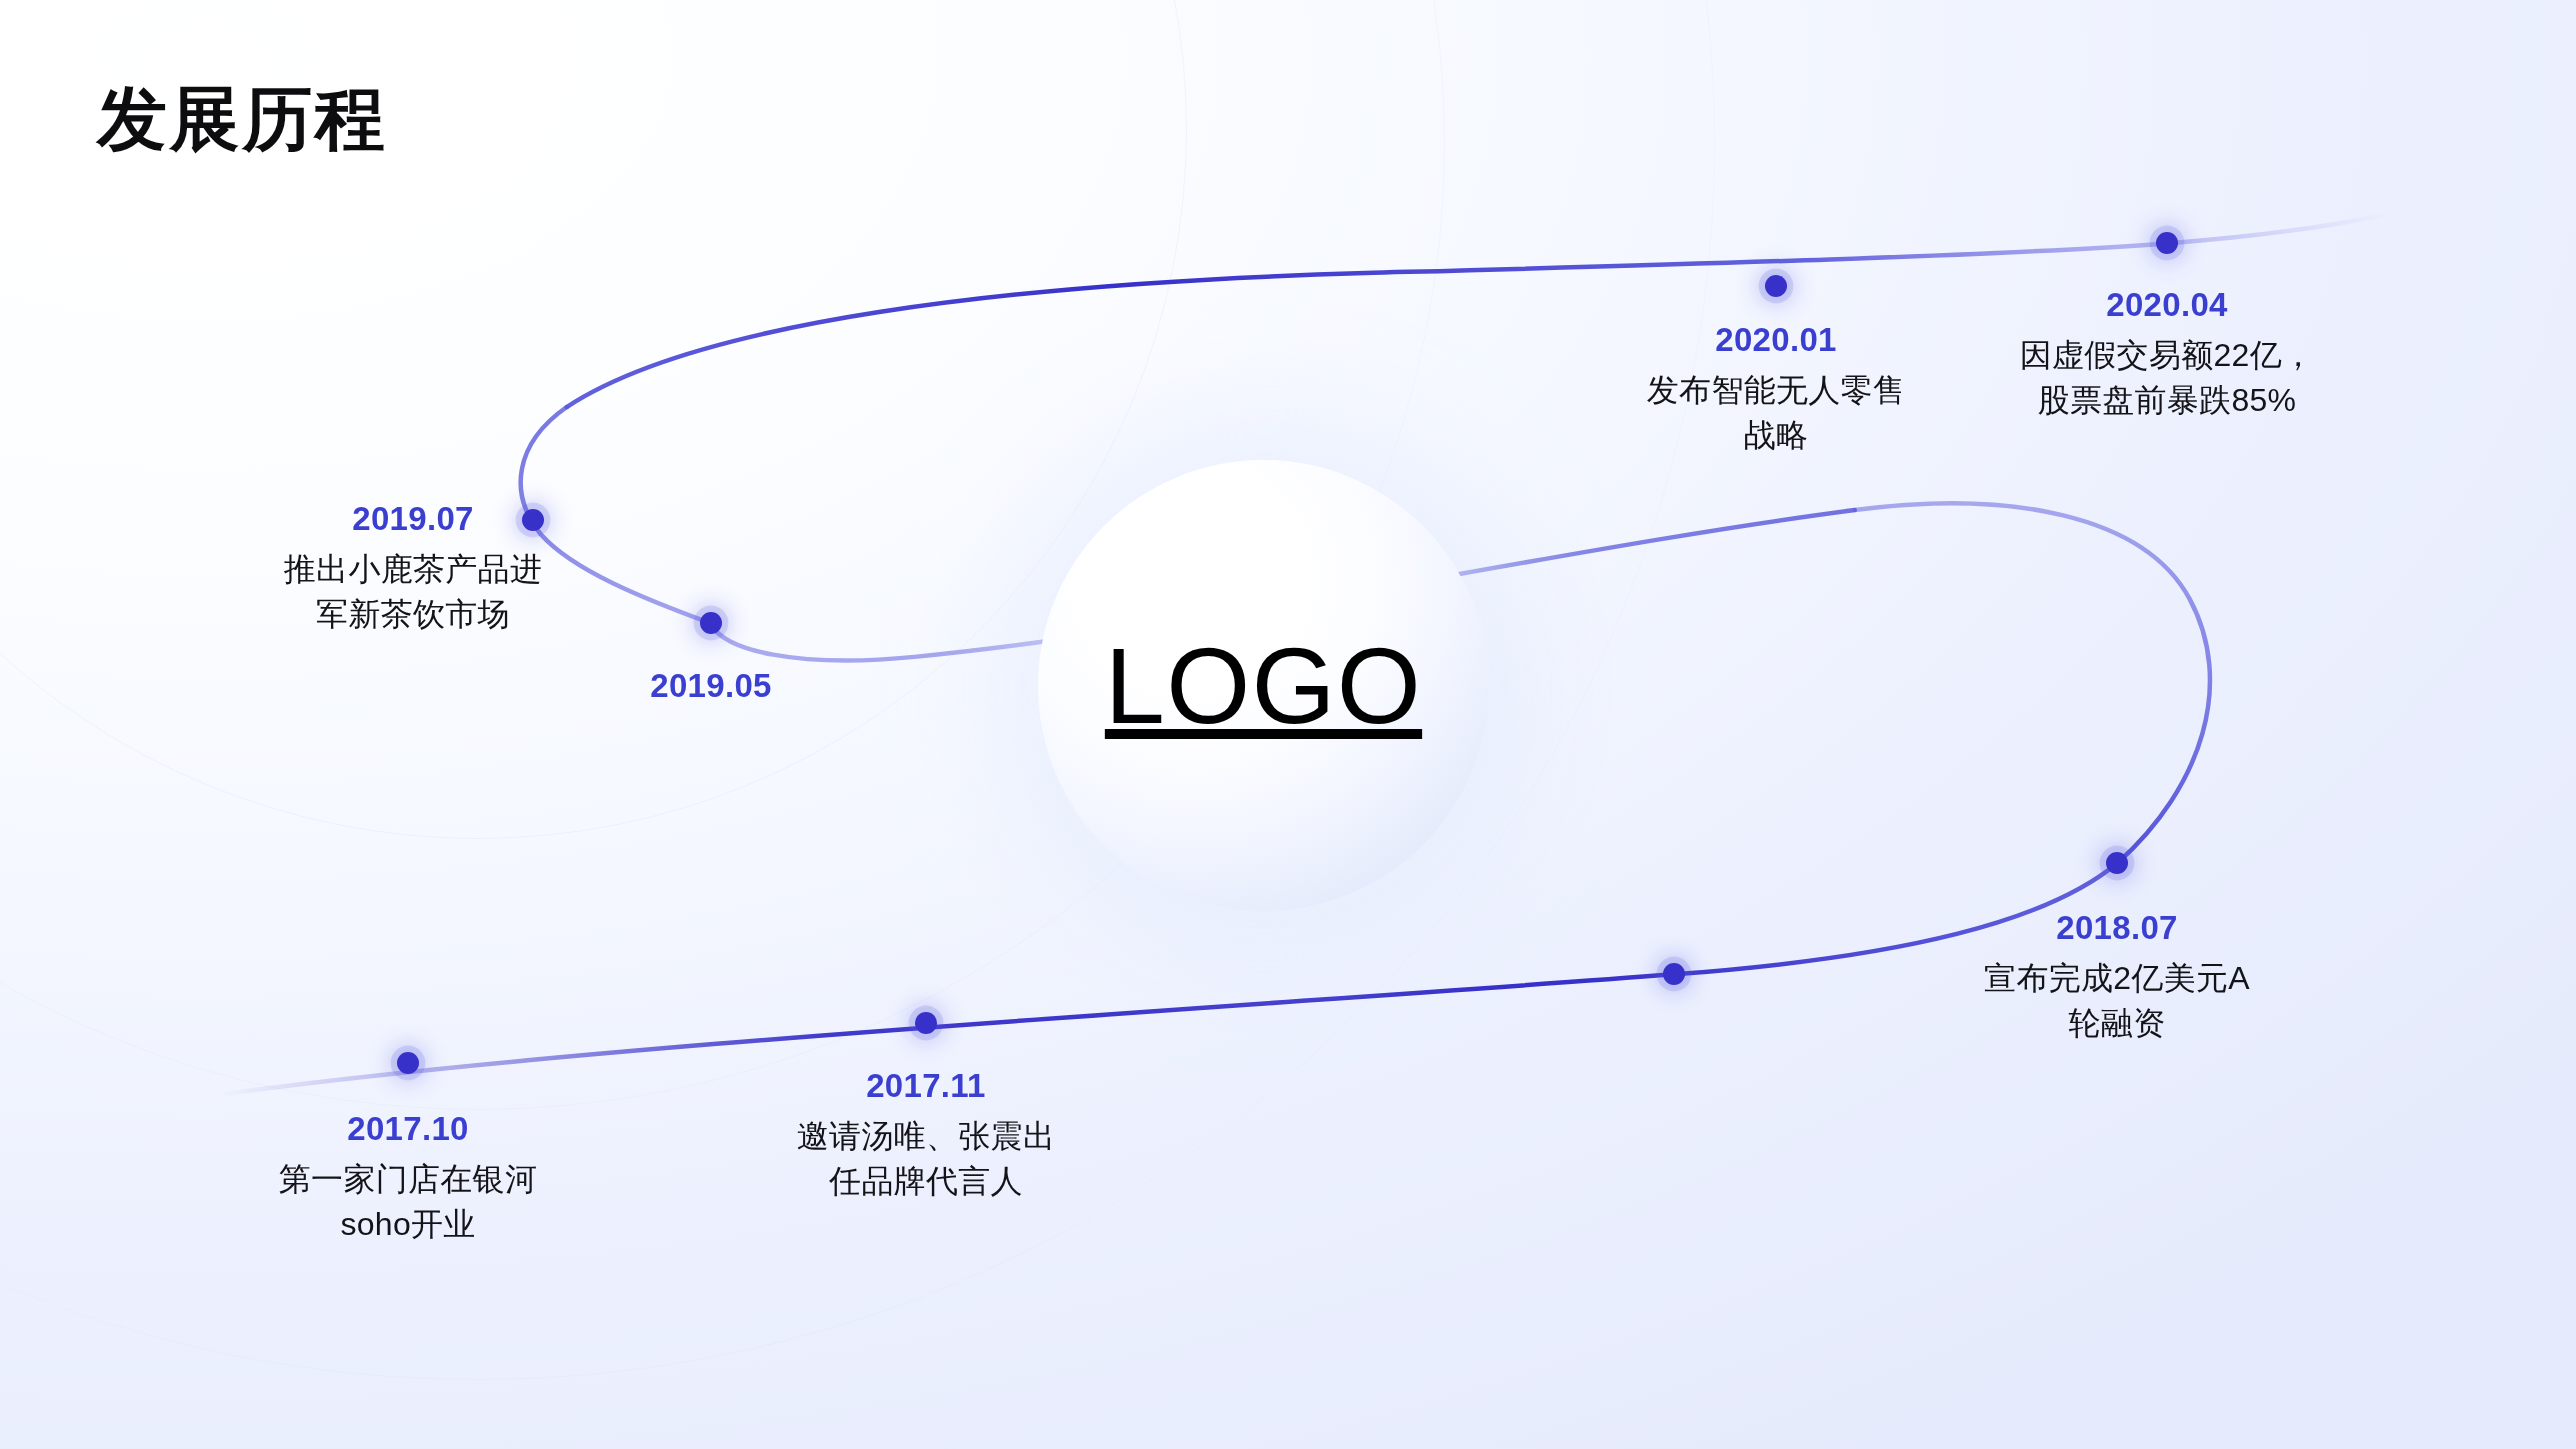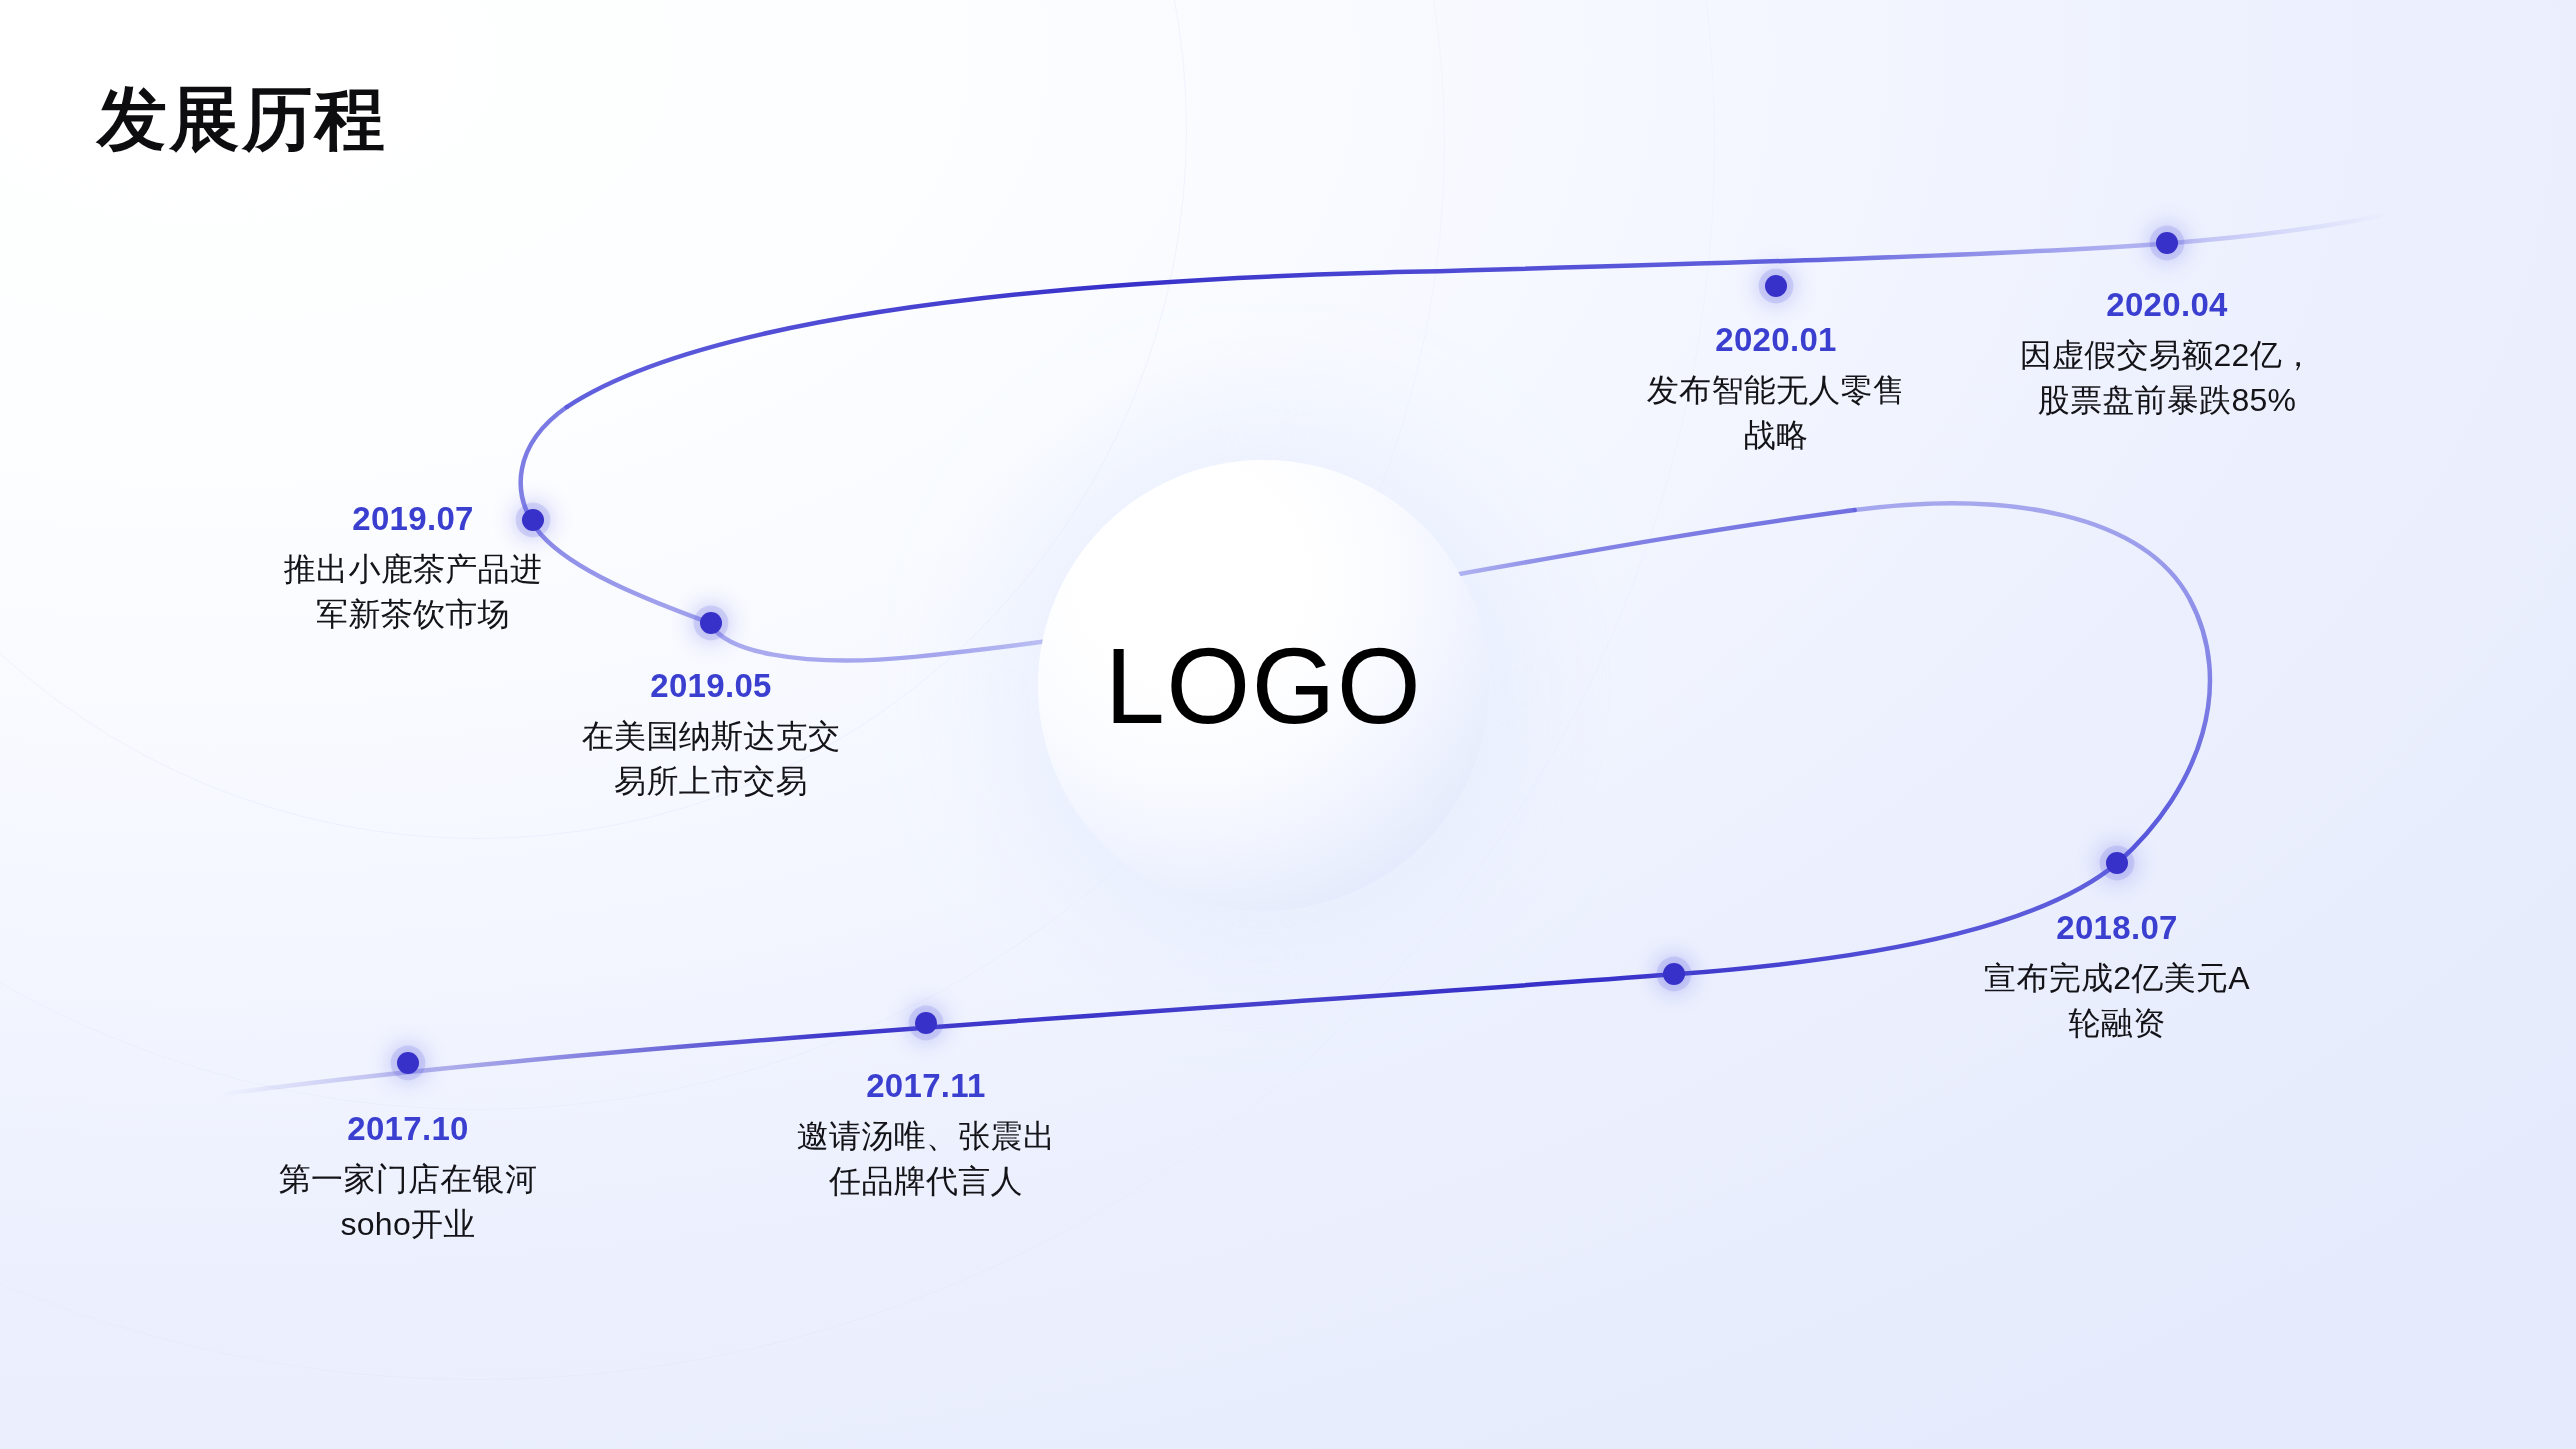--- a/index.html
+++ b/index.html
@@ -73,20 +73,21 @@
     width: 451px;
     height: 451px;
     display: flex;
     align-items: center;
     justify-content: center;
     font-size: 108px;
     font-weight: 400;
     letter-spacing: 1.3px;
     color: #000000;
     line-height: 1;
+    text-decoration: underline;
   }
 
   
   #curve-layer {
     position: absolute;
     left: 0;
     top: 0;
     width: 2576px;
     height: 1449px;
   }
@@ -215,22 +216,20 @@
   </div>
 
   <div class="entry" style="left: 413px; top: 496px;">
     <div class="date">2019.07</div>
     <div class="desc">推出小鹿茶产品进
 军新茶饮市场</div>
   </div>
 
   <div class="entry" style="left: 711px; top: 663px;">
     <div class="date">2019.05</div>
-    <div class="desc">在美国纳斯达克交
-易所上市交易</div>
   </div>
 
   <div class="entry" style="left: 1776px; top: 317px;">
     <div class="date">2020.01</div>
     <div class="desc">发布智能无人零售
 战略</div>
   </div>
 
   <div class="entry" style="left: 2167px; top: 282px;">
     <div class="date">2020.04</div>

